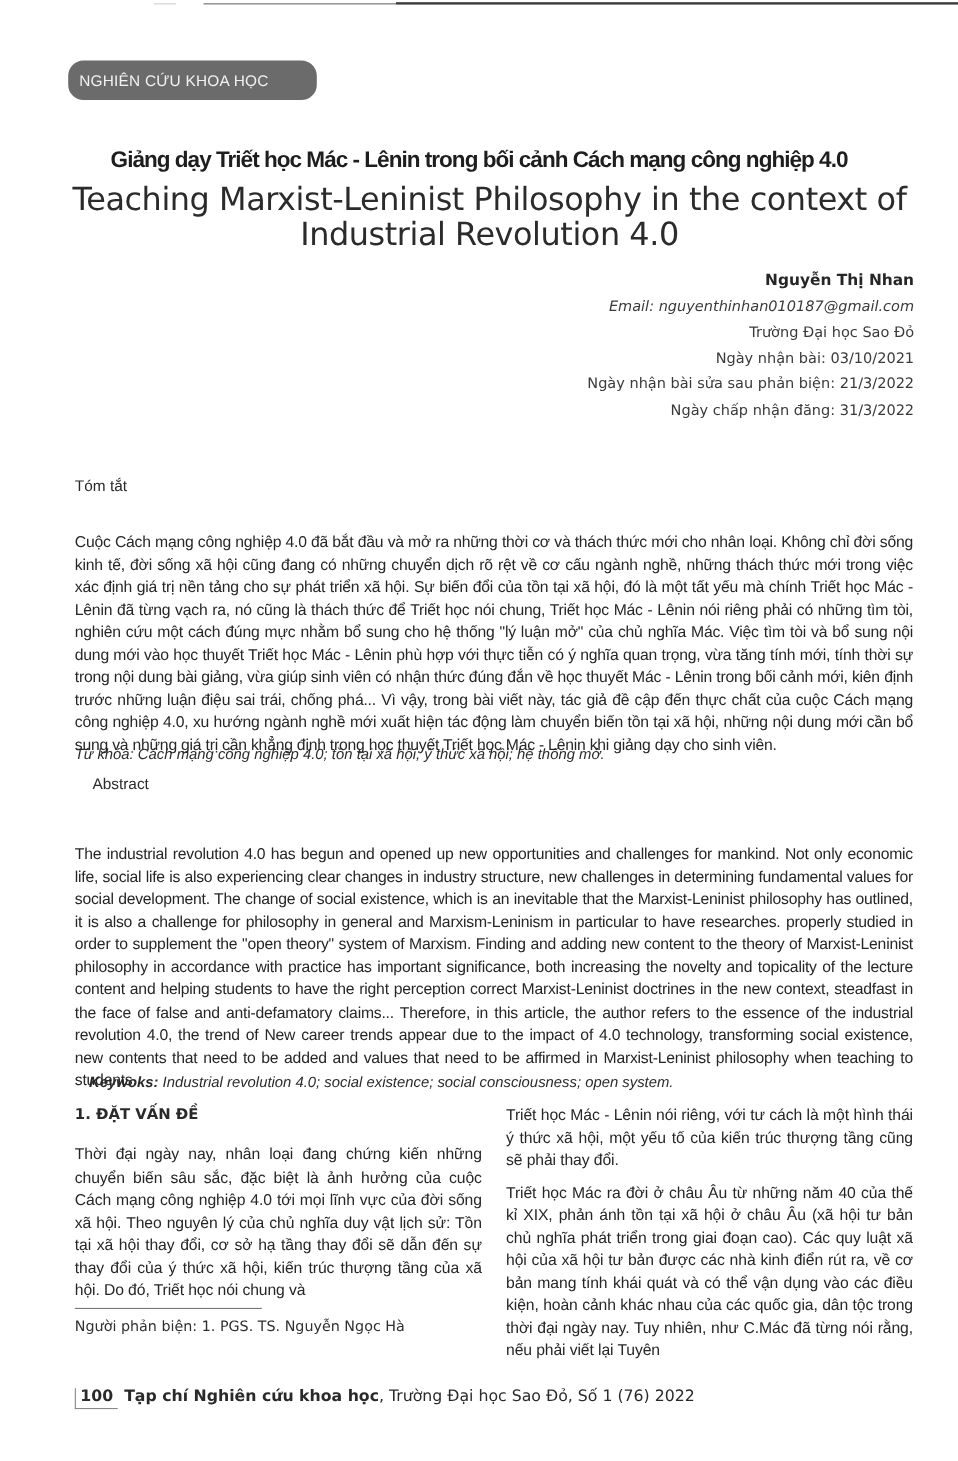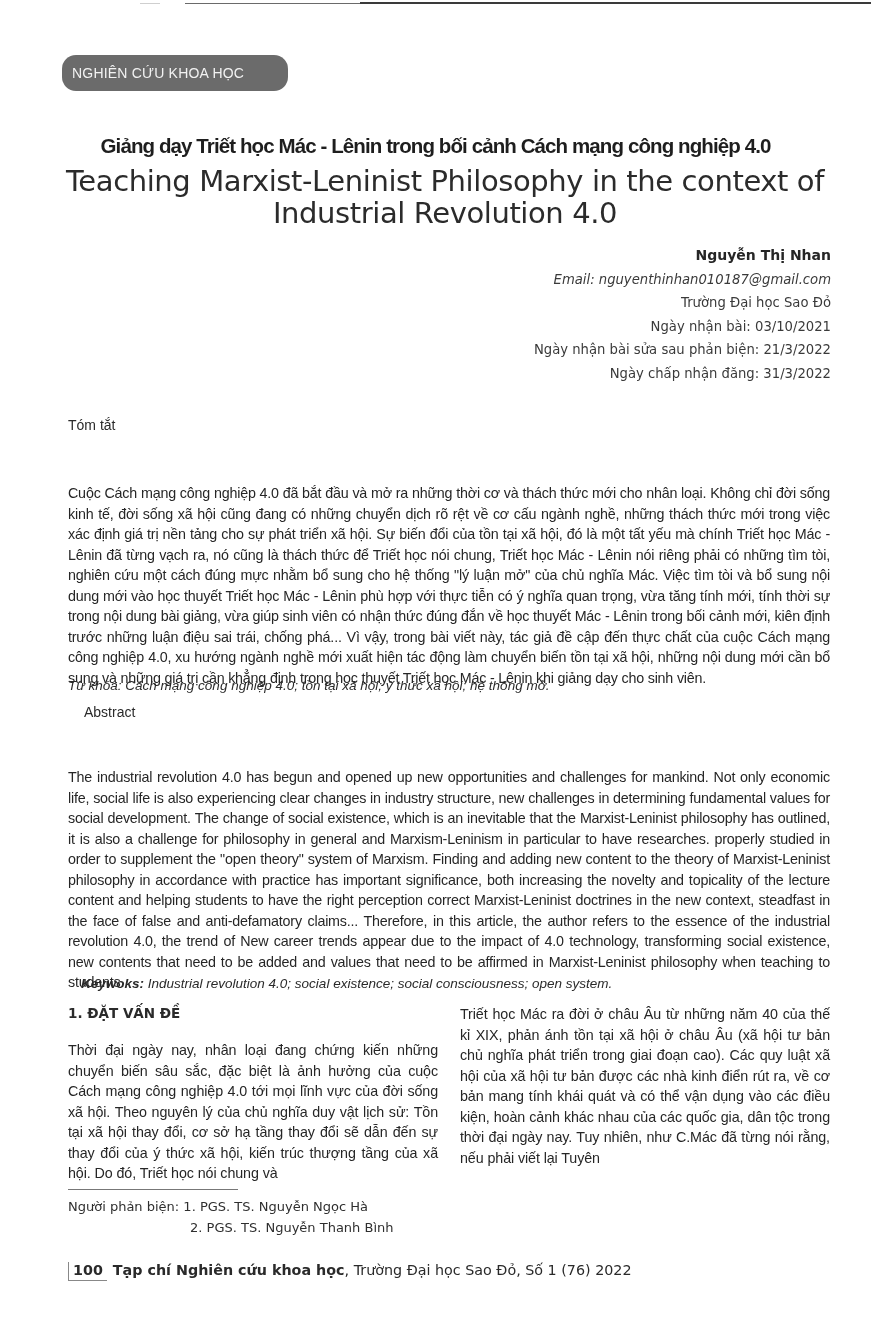--- a/index.html
+++ b/index.html
@@ -42,39 +42,39 @@
 
 <div class="meta">
   <div class="author">Nguyễn Thị Nhan</div>
   <div class="email">Email: nguyenthinhan010187@gmail.com</div>
   <div>Trường Đại học Sao Đỏ</div>
   <div>Ngày nhận bài: 03/10/2021</div>
   <div>Ngày nhận bài sửa sau phản biện: 21/3/2022</div>
   <div>Ngày chấp nhận đăng: 31/3/2022</div>
 </div>
 
-<div class="h-abs" style="top:417px;">Tóm tắt</div>
+<div class="h-abs" style="top:433px;">Tóm tắt</div>
 <div class="para" style="top:443px;">Cuộc Cách mạng công nghiệp 4.0 đã bắt đầu và mở ra những thời cơ và thách thức mới cho nhân loại. Không chỉ đời sống kinh tế, đời sống xã hội cũng đang có những chuyển dịch rõ rệt về cơ cấu ngành nghề, những thách thức mới trong việc xác định giá trị nền tảng cho sự phát triển xã hội. Sự biến đổi của tồn tại xã hội, đó là một tất yếu mà chính Triết học Mác - Lênin đã từng vạch ra, nó cũng là thách thức để Triết học nói chung, Triết học Mác - Lênin nói riêng phải có những tìm tòi, nghiên cứu một cách đúng mực nhằm bổ sung cho hệ thống "lý luận mở" của chủ nghĩa Mác. Việc tìm tòi và bổ sung nội dung mới vào học thuyết Triết học Mác - Lênin phù hợp với thực tiễn có ý nghĩa quan trọng, vừa tăng tính mới, tính thời sự trong nội dung bài giảng, vừa giúp sinh viên có nhận thức đúng đắn về học thuyết Mác - Lênin trong bối cảnh mới, kiên định trước những luận điệu sai trái, chống phá... Vì vậy, trong bài viết này, tác giả đề cập đến thực chất của cuộc Cách mạng công nghiệp 4.0, xu hướng ngành nghề mới xuất hiện tác động làm chuyển biến tồn tại xã hội, những nội dung mới cần bổ sung và những giá trị cần khẳng định trong học thuyết Triết học Mác - Lênin khi giảng dạy cho sinh viên.</div>
 <div class="kw" style="top:678px;">Từ khóa: Cách mạng công nghiệp 4.0; tồn tại xã hội; ý thức xã hội; hệ thống mở.</div>
 
 <div class="h-abs" style="top:704px;margin-left:16px;">Abstract</div>
 <div class="para" style="top:727px;">The industrial revolution 4.0 has begun and opened up new opportunities and challenges for mankind. Not only economic life, social life is also experiencing clear changes in industry structure, new challenges in determining fundamental values for social development. The change of social existence, which is an inevitable that the Marxist-Leninist philosophy has outlined, it is also a challenge for philosophy in general and Marxism-Leninism in particular to have researches. properly studied in order to supplement the "open theory" system of Marxism. Finding and adding new content to the theory of Marxist-Leninist philosophy in accordance with practice has important significance, both increasing the novelty and topicality of the lecture content and helping students to have the right perception correct Marxist-Leninist doctrines in the new context, steadfast in the face of false and anti-defamatory claims... Therefore, in this article, the author refers to the essence of the industrial revolution 4.0, the trend of New career trends appear due to the impact of 4.0 technology, transforming social existence, new contents that need to be added and values that need to be affirmed in Marxist-Leninist philosophy when teaching to students.</div>
 <div class="kw" style="top:976px;"><span class="label">Keywoks:</span><span> Industrial revolution 4.0; social existence; social consciousness; open system.</span></div>
 
 <div class="sec-head">1. ĐẶT VẤN ĐỀ</div>
 
 <div class="col" style="left:68px; top:1040px;">
   <p>Thời đại ngày nay, nhân loại đang chứng kiến những chuyển biến sâu sắc, đặc biệt là ảnh hưởng của cuộc Cách mạng công nghiệp 4.0 tới mọi lĩnh vực của đời sống xã hội. Theo nguyên lý của chủ nghĩa duy vật lịch sử: Tồn tại xã hội thay đổi, cơ sở hạ tầng thay đổi sẽ dẫn đến sự thay đổi của ý thức xã hội, kiến trúc thượng tầng của xã hội. Do đó, Triết học nói chung và</p>
 </div>
 
 <div class="col" style="left:460px; top:1004px;">
+  <p>Triết học Mác - Lênin nói riêng, với tư cách là một hình thái ý thức xã hội, một yếu tố của kiến trúc thượng tầng cũng sẽ phải thay đổi.</p>
   <p>Triết học Mác ra đời ở châu Âu từ những năm 40 của thế kỉ XIX, phản ánh tồn tại xã hội ở châu Âu (xã hội tư bản chủ nghĩa phát triển trong giai đoạn cao). Các quy luật xã hội của xã hội tư bản được các nhà kinh điển rút ra, về cơ bản mang tính khái quát và có thể vận dụng vào các điều kiện, hoàn cảnh khác nhau của các quốc gia, dân tộc trong thời đại ngày nay. Tuy nhiên, như C.Mác đã từng nói rằng, nếu phải viết lại Tuyên</p>
 </div>
 
 <div class="footnote-rule"></div>
 <div class="reviewers">
   <span>Người phản biện: 1. PGS. TS. Nguyễn Ngọc Hà</span>
-  <span class="r2">2. PGS. TS. Nguyễn Thanh Bình</span>
 </div>
 
 <div class="footer">
   <span class="pnum">100</span><span class="jname">Tạp chí Nghiên cứu khoa học</span><span>, Trường Đại học Sao Đỏ, Số 1 (76) 2022</span>
 </div>
 
 </body></html>

